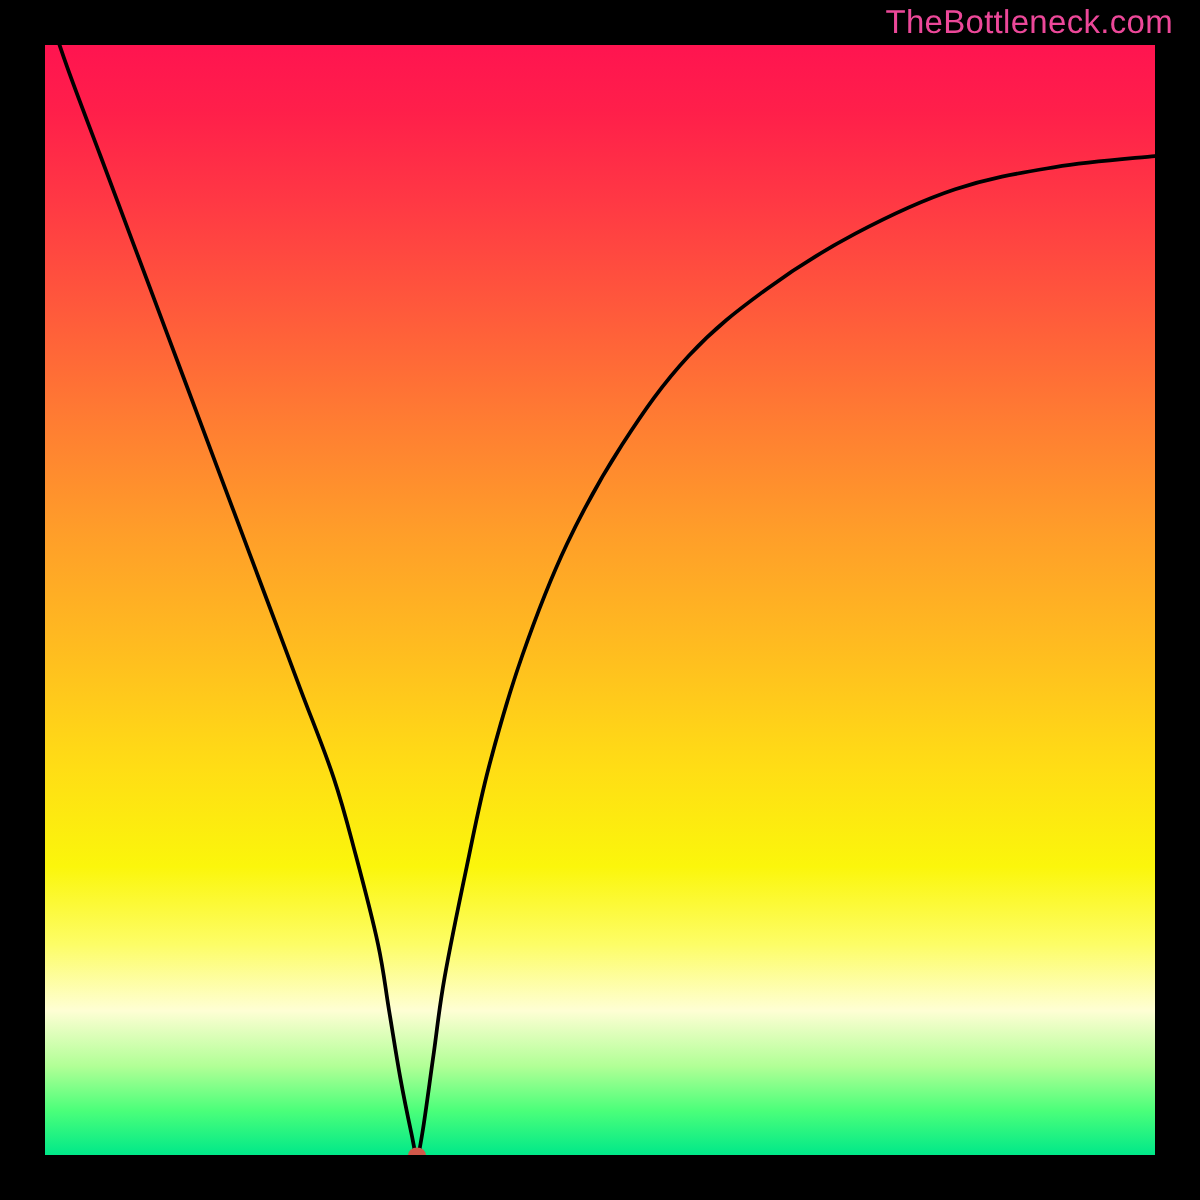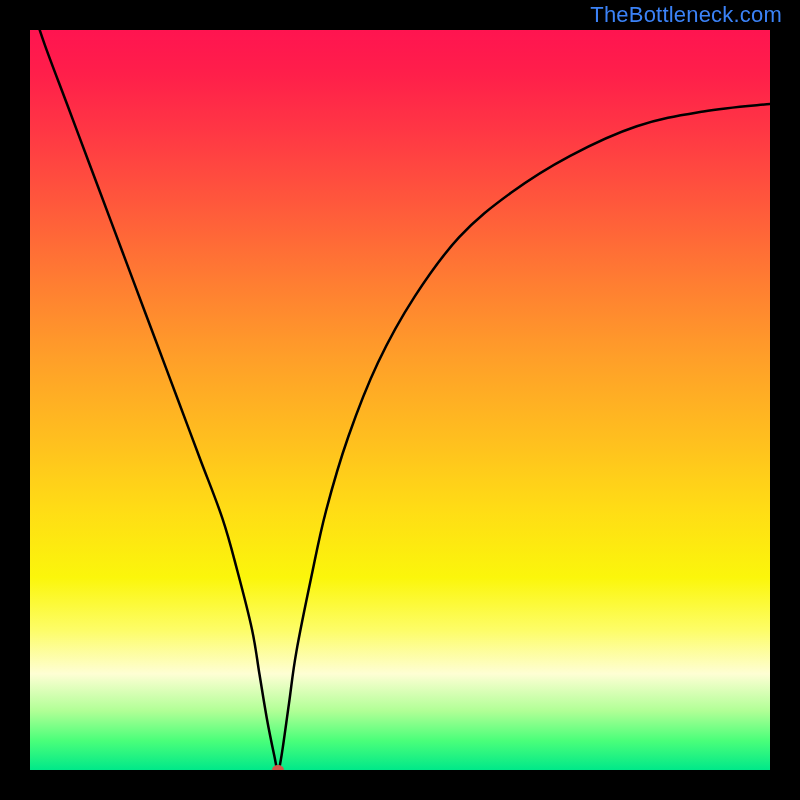--- a/index.html
+++ b/index.html
@@ -14,21 +14,21 @@
   .frame {
     position: relative;
     width: 800px;
     height: 800px;
     background: #000;
   }
   .watermark {
     position: absolute;
     top: 2px;
     right: 18px;
-    color: #3b82f6;
+    color: #ec4899;
     font-size: 22px;
     font-weight: 400;
     letter-spacing: 0.2px;
     z-index: 10;
     user-select: none;
   }
   .plot-area {
     position: absolute;
     left: 30px;
     top: 30px;

